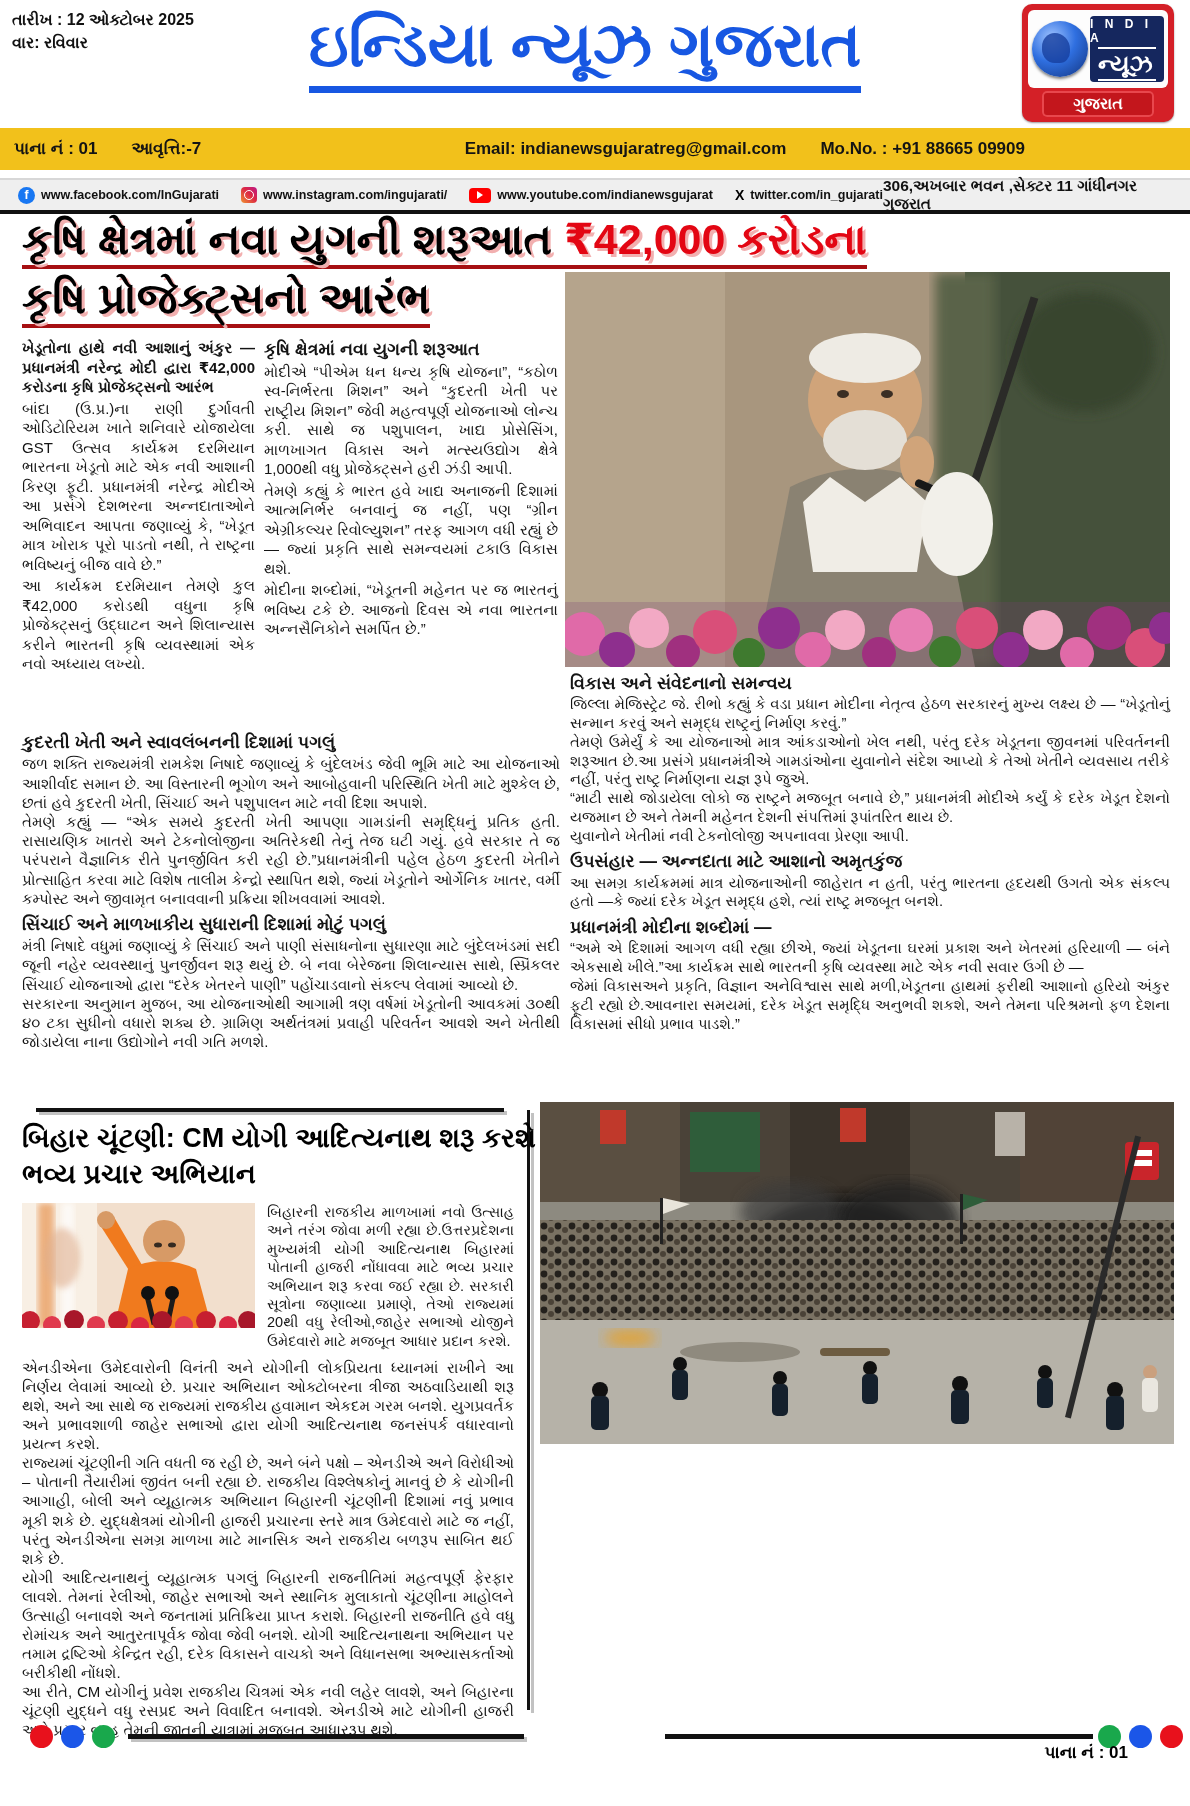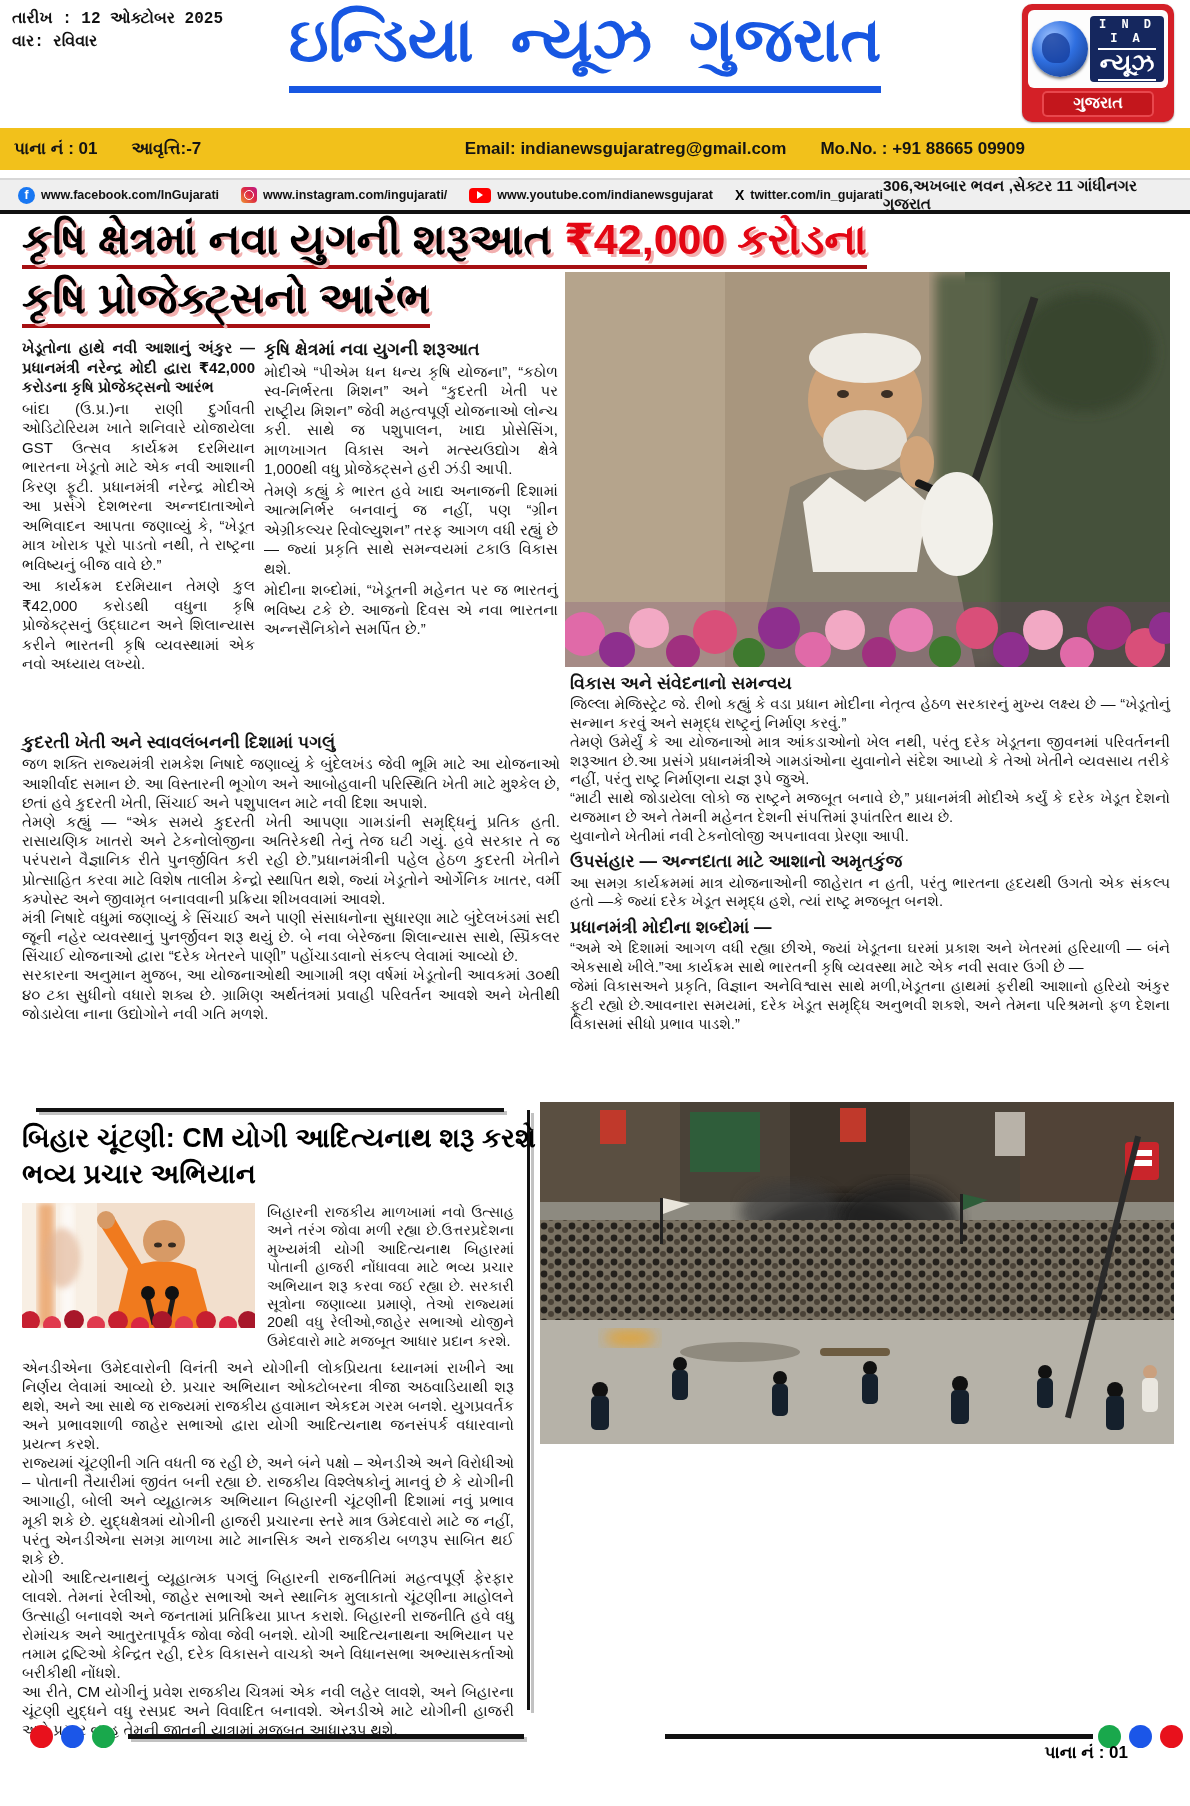--- a/index.html
+++ b/index.html
@@ -2,36 +2,36 @@
 <html><head>
 <meta charset="utf-8">
 <style>
   html,body{margin:0;padding:0;background:#888;}
   .page{position:relative;width:1190px;height:1806px;background:#ffffff;margin:0 auto;
         font-family:"Liberation Sans","DejaVu Sans",sans-serif;color:#141414;overflow:hidden;}
   
   .topbar{height:38px;background:#EC1C24;display:flex;align-items:center;justify-content:flex-end;}
   .topbar .url{color:#fff;font-weight:bold;font-size:17px;margin-right:30px;}
   
-  .header{position:relative;height:128px;background:#fff;font-family:Liberation Mono, monospace;}
+  .header{position:relative;height:128px;background:#fff;}
   .dateblock{position:absolute;left:12px;top:8px;font-weight:bold;font-size:16px;line-height:1.45;color:#111;}
   .masthead-wrap{position:absolute;left:170px;top:14px;width:830px;text-align:center;}
   .masthead{display:inline-block;color:#1757E2;font-weight:bold;font-size:62px;line-height:1.0;
             border-bottom:7px solid #1757E2;padding-bottom:10px;white-space:nowrap;}
   
   .logo{position:absolute;right:16px;top:4px;width:152px;height:118px;background:#D42027;border-radius:10px;
         box-shadow:0 1px 2px rgba(0,0,0,.4);}
   .logo-inner{position:absolute;left:6px;top:6px;right:6px;height:78px;background:#fdfdfd;border-radius:6px;
         display:flex;align-items:center;justify-content:space-around;padding:0 3px;}
   .globe{width:56px;height:56px;border-radius:50%;
          background:radial-gradient(circle at 35% 30%,#9fc3ff 0%,#2f6fe0 45%,#12337e 100%);
          position:relative;box-shadow:0 2px 3px rgba(0,0,0,.5);}
   .globe:after{content:"";position:absolute;left:10px;top:12px;width:28px;height:30px;border-radius:50% 60% 40% 50%;
          background:#163e9e;opacity:.8;}
-  .logo-navy{width:74px;height:66px;background:#15275E;border-radius:4px;color:#fff;text-align:center;
+  .logo-navy{width:74px;height:66px;background:#15275E;border-radius:4px;color:#fff;
          display:flex;flex-direction:column;justify-content:center;}
   .logo-navy .l1{font-size:12px;font-weight:bold;letter-spacing:4px;}
   .logo-navy .l2{font-size:24px;font-weight:bold;border-top:2px solid #fff;border-bottom:2px solid #fff;
          margin:2px 8px 0 8px;padding:1px 0;}
   .logo-tab{position:absolute;left:20px;right:20px;bottom:5px;height:26px;background:#C3161C;border-radius:5px;
          color:#fff;font-weight:bold;font-size:16px;text-align:center;line-height:26px;box-shadow:inset 0 0 0 2px #e8474d;}
   
   .infobar{height:42px;background:#F2C11B;display:flex;align-items:center;font-weight:bold;font-size:17px;color:#141414;}
   .infobar .left{margin-left:14px;display:flex;gap:34px;}
   .infobar .right{margin-left:auto;margin-right:165px;display:flex;gap:34px;}
@@ -237,20 +237,21 @@
       <div class="sec-h" style="margin-top:0">કૃષિ ક્ષેત્રમાં નવા યુગની શરૂઆત</div>
       <p>મોદીએ “પીએમ ધન ધન્ય કૃષિ યોજના”, “કઠોળ સ્વ-નિર્ભરતા મિશન” અને “કુદરતી ખેતી પર રાષ્ટ્રીય મિશન” જેવી મહત્વપૂર્ણ યોજનાઓ લોન્ચ કરી. સાથે જ પશુપાલન, ખાદ્ય પ્રોસેસિંગ, માળખાગત વિકાસ અને મત્સ્યઉદ્યોગ ક્ષેત્રે 1,000થી વધુ પ્રોજેક્ટ્સને હરી ઝંડી આપી.</p>
       <p>તેમણે કહ્યું કે ભારત હવે ખાદ્ય અનાજની દિશામાં આત્મનિર્ભર બનવાનું જ નહીં, પણ “ગ્રીન એગ્રીકલ્ચર રિવોલ્યુશન” તરફ આગળ વધી રહ્યું છે — જ્યાં પ્રકૃતિ સાથે સમન્વયમાં ટકાઉ વિકાસ થશે.</p>
       <p>મોદીના શબ્દોમાં, “ખેડૂતની મહેનત પર જ ભારતનું ભવિષ્ય ટકે છે. આજનો દિવસ એ નવા ભારતના અન્નસૈનિકોને સમર્પિત છે.”</p>
     </div>
 
     <div class="left-sec">
       <div class="sec-h">કુદરતી ખેતી અને સ્વાવલંબનની દિશામાં પગલું</div>
       <p>જળ શક્તિ રાજ્યમંત્રી રામકેશ નિષાદે જણાવ્યું કે બુંદેલખંડ જેવી ભૂમિ માટે આ યોજનાઓ આશીર્વાદ સમાન છે. આ વિસ્તારની ભૂગોળ અને આબોહવાની પરિસ્થિતિ ખેતી માટે મુશ્કેલ છે, છતાં હવે કુદરતી ખેતી, સિંચાઈ અને પશુપાલન માટે નવી દિશા અપાશે.</p>
       <p>તેમણે કહ્યું — “એક સમયે કુદરતી ખેતી આપણા ગામડાંની સમૃદ્ધિનું પ્રતિક હતી. રાસાયણિક ખાતરો અને ટેકનોલોજીના અતિરેકથી તેનું તેજ ઘટી ગયું. હવે સરકાર તે જ પરંપરાને વૈજ્ઞાનિક રીતે પુનર્જીવિત કરી રહી છે.”પ્રધાનમંત્રીની પહેલ હેઠળ કુદરતી ખેતીને પ્રોત્સાહિત કરવા માટે વિશેષ તાલીમ કેન્દ્રો સ્થાપિત થશે, જ્યાં ખેડૂતોને ઓર્ગેનિક ખાતર, વર્મી કમ્પોસ્ટ અને જીવામૃત બનાવવાની પ્રક્રિયા શીખવવામાં આવશે.</p>
+      <div class="sec-h">સિંચાઈ અને માળખાકીય સુધારાની દિશામાં મોટું પગલું</div>
       <p>મંત્રી નિષાદે વધુમાં જણાવ્યું કે સિંચાઈ અને પાણી સંસાધનોના સુધારણા માટે બુંદેલખંડમાં સદી જૂની નહેર વ્યવસ્થાનું પુનર્જીવન શરૂ થયું છે. બે નવા બેરેજના શિલાન્યાસ સાથે, સ્પ્રિંકલર સિંચાઈ યોજનાઓ દ્વારા “દરેક ખેતરને પાણી” પહોંચાડવાનો સંકલ્પ લેવામાં આવ્યો છે.</p>
       <p>સરકારના અનુમાન મુજબ, આ યોજનાઓથી આગામી ત્રણ વર્ષમાં ખેડૂતોની આવકમાં ૩૦થી ૪૦ ટકા સુધીનો વધારો શક્ય છે. ગ્રામિણ અર્થતંત્રમાં પ્રવાહી પરિવર્તન આવશે અને ખેતીથી જોડાયેલા નાના ઉદ્યોગોને નવી ગતિ મળશે.</p>
     </div>
 
     <div class="right-sec">
       <div class="sec-h" style="margin-top:0">વિકાસ અને સંવેદનાનો સમન્વય</div>
       <p>જિલ્લા મેજિસ્ટ્રેટ જે. રીભો કહ્યું કે વડા પ્રધાન મોદીના નેતૃત્વ હેઠળ સરકારનું મુખ્ય લક્ષ્ય છે — “ખેડૂતોનું સન્માન કરવું અને સમૃદ્ધ રાષ્ટ્રનું નિર્માણ કરવું.”</p>
       <p>તેમણે ઉમેર્યું કે આ યોજનાઓ માત્ર આંકડાઓનો ખેલ નથી, પરંતુ દરેક ખેડૂતના જીવનમાં પરિવર્તનની શરૂઆત છે.આ પ્રસંગે પ્રધાનમંત્રીએ ગામડાંઓના યુવાનોને સંદેશ આપ્યો કે તેઓ ખેતીને વ્યવસાય તરીકે નહીં, પરંતુ રાષ્ટ્ર નિર્માણના યજ્ઞ રૂપે જુએ.</p>
       <p>“માટી સાથે જોડાયેલા લોકો જ રાષ્ટ્રને મજબૂત બનાવે છે,” પ્રધાનમંત્રી મોદીએ કર્યું કે દરેક ખેડૂત દેશનો યજમાન છે અને તેમની મહેનત દેશની સંપત્તિમાં રૂપાંતરિત થાય છે.</p>
       <p>યુવાનોને ખેતીમાં નવી ટેકનોલોજી અપનાવવા પ્રેરણા આપી.</p>

